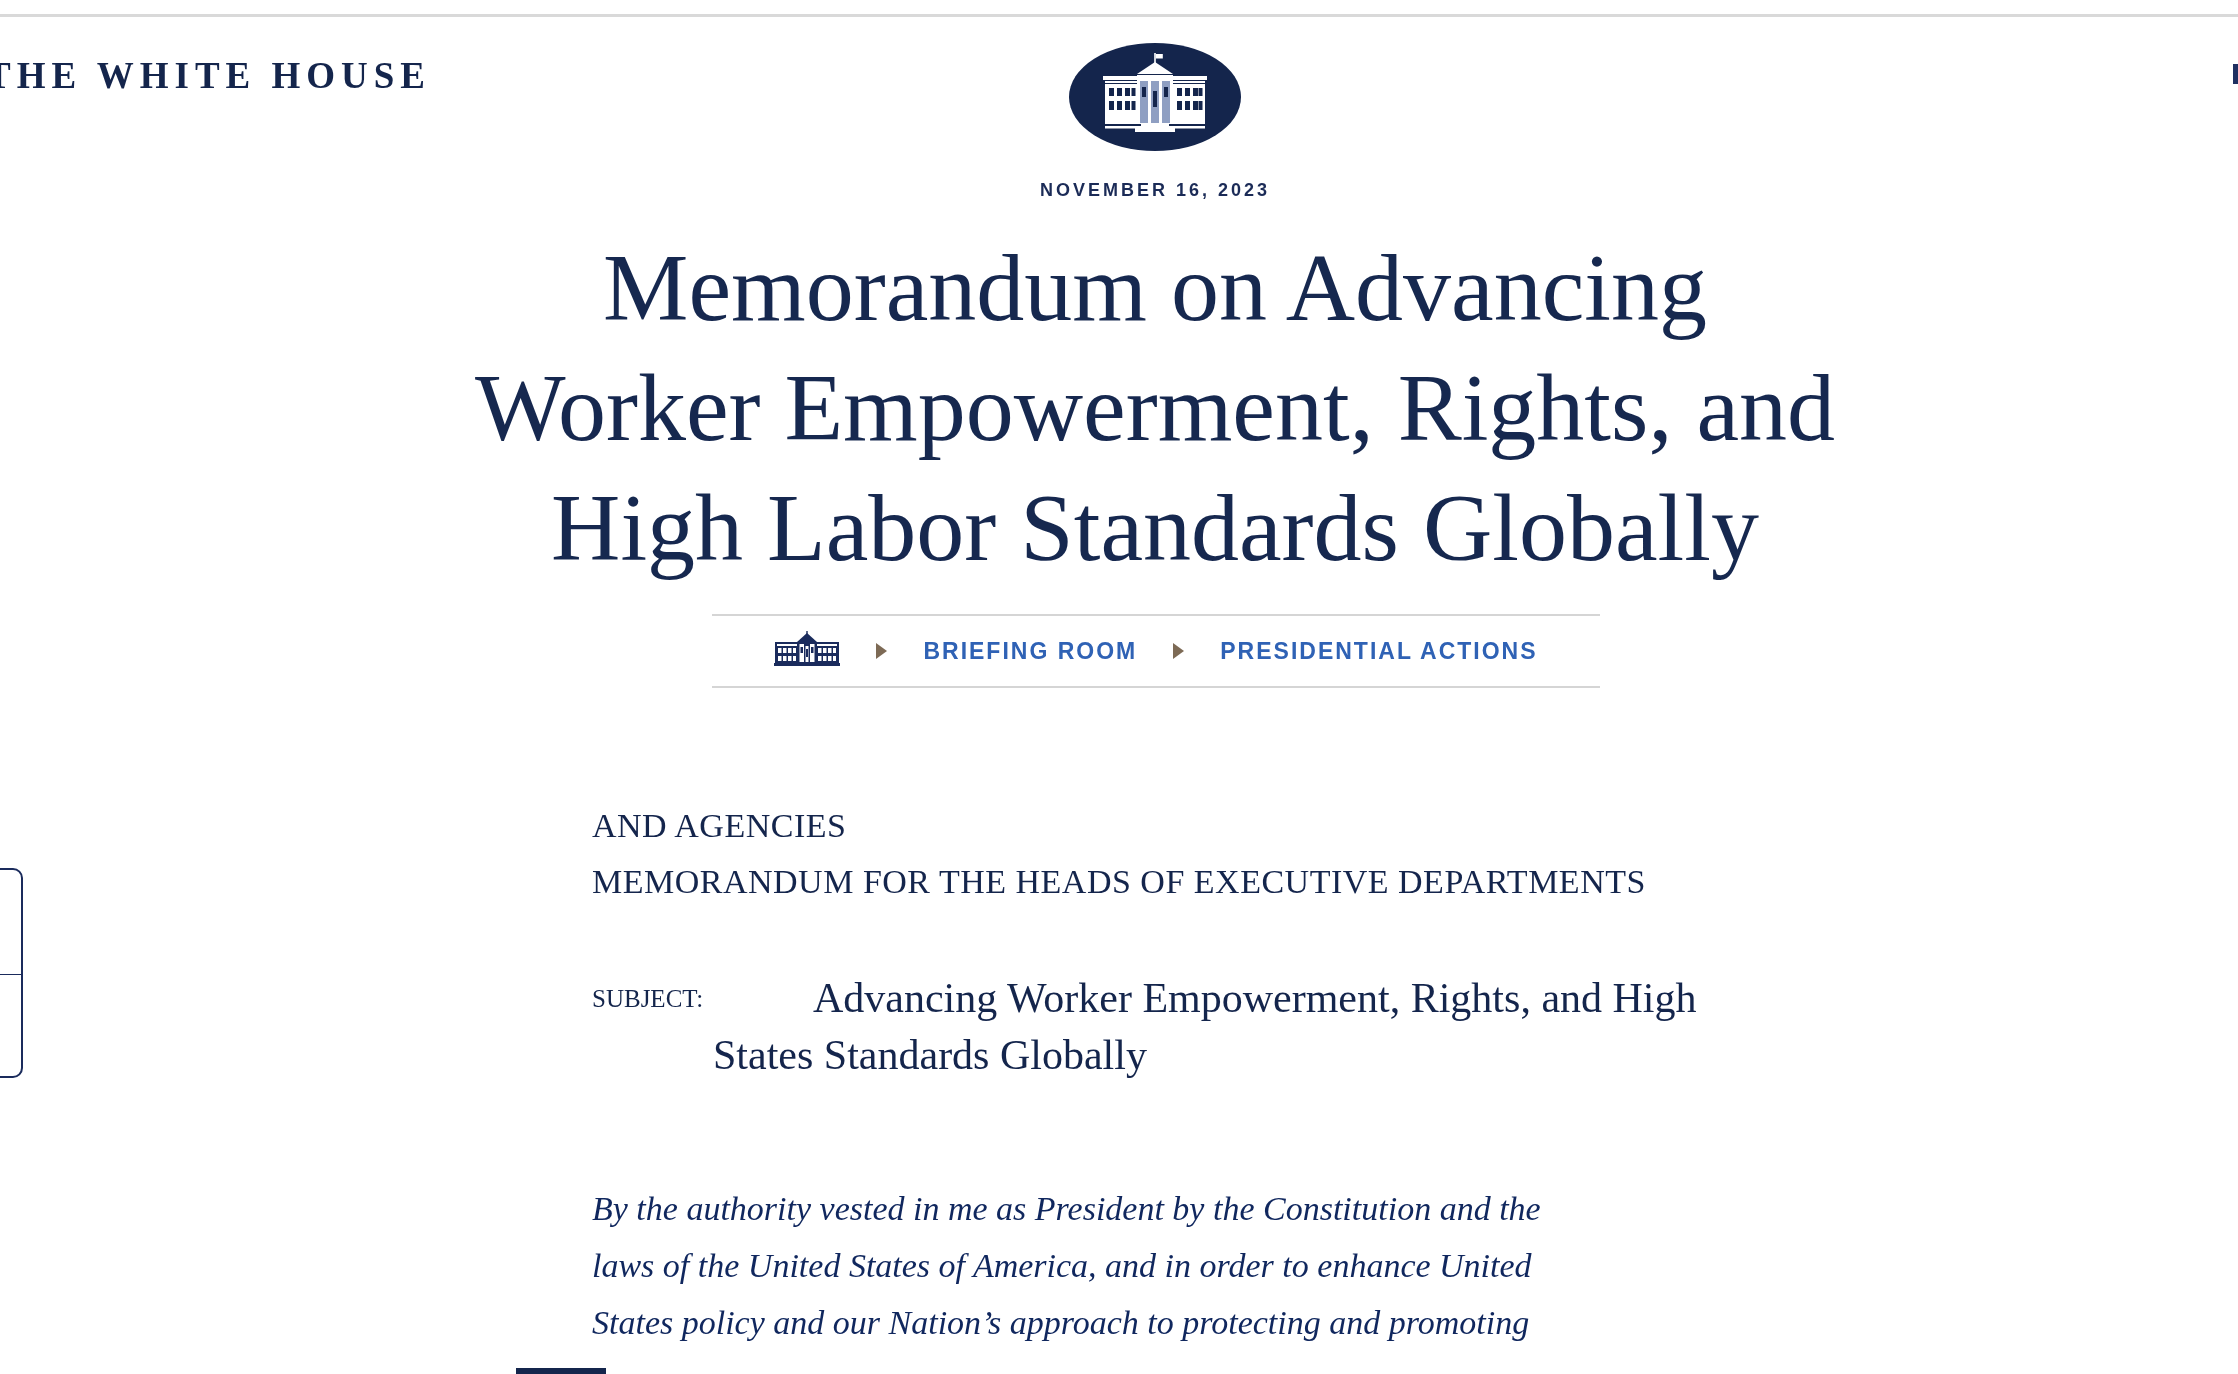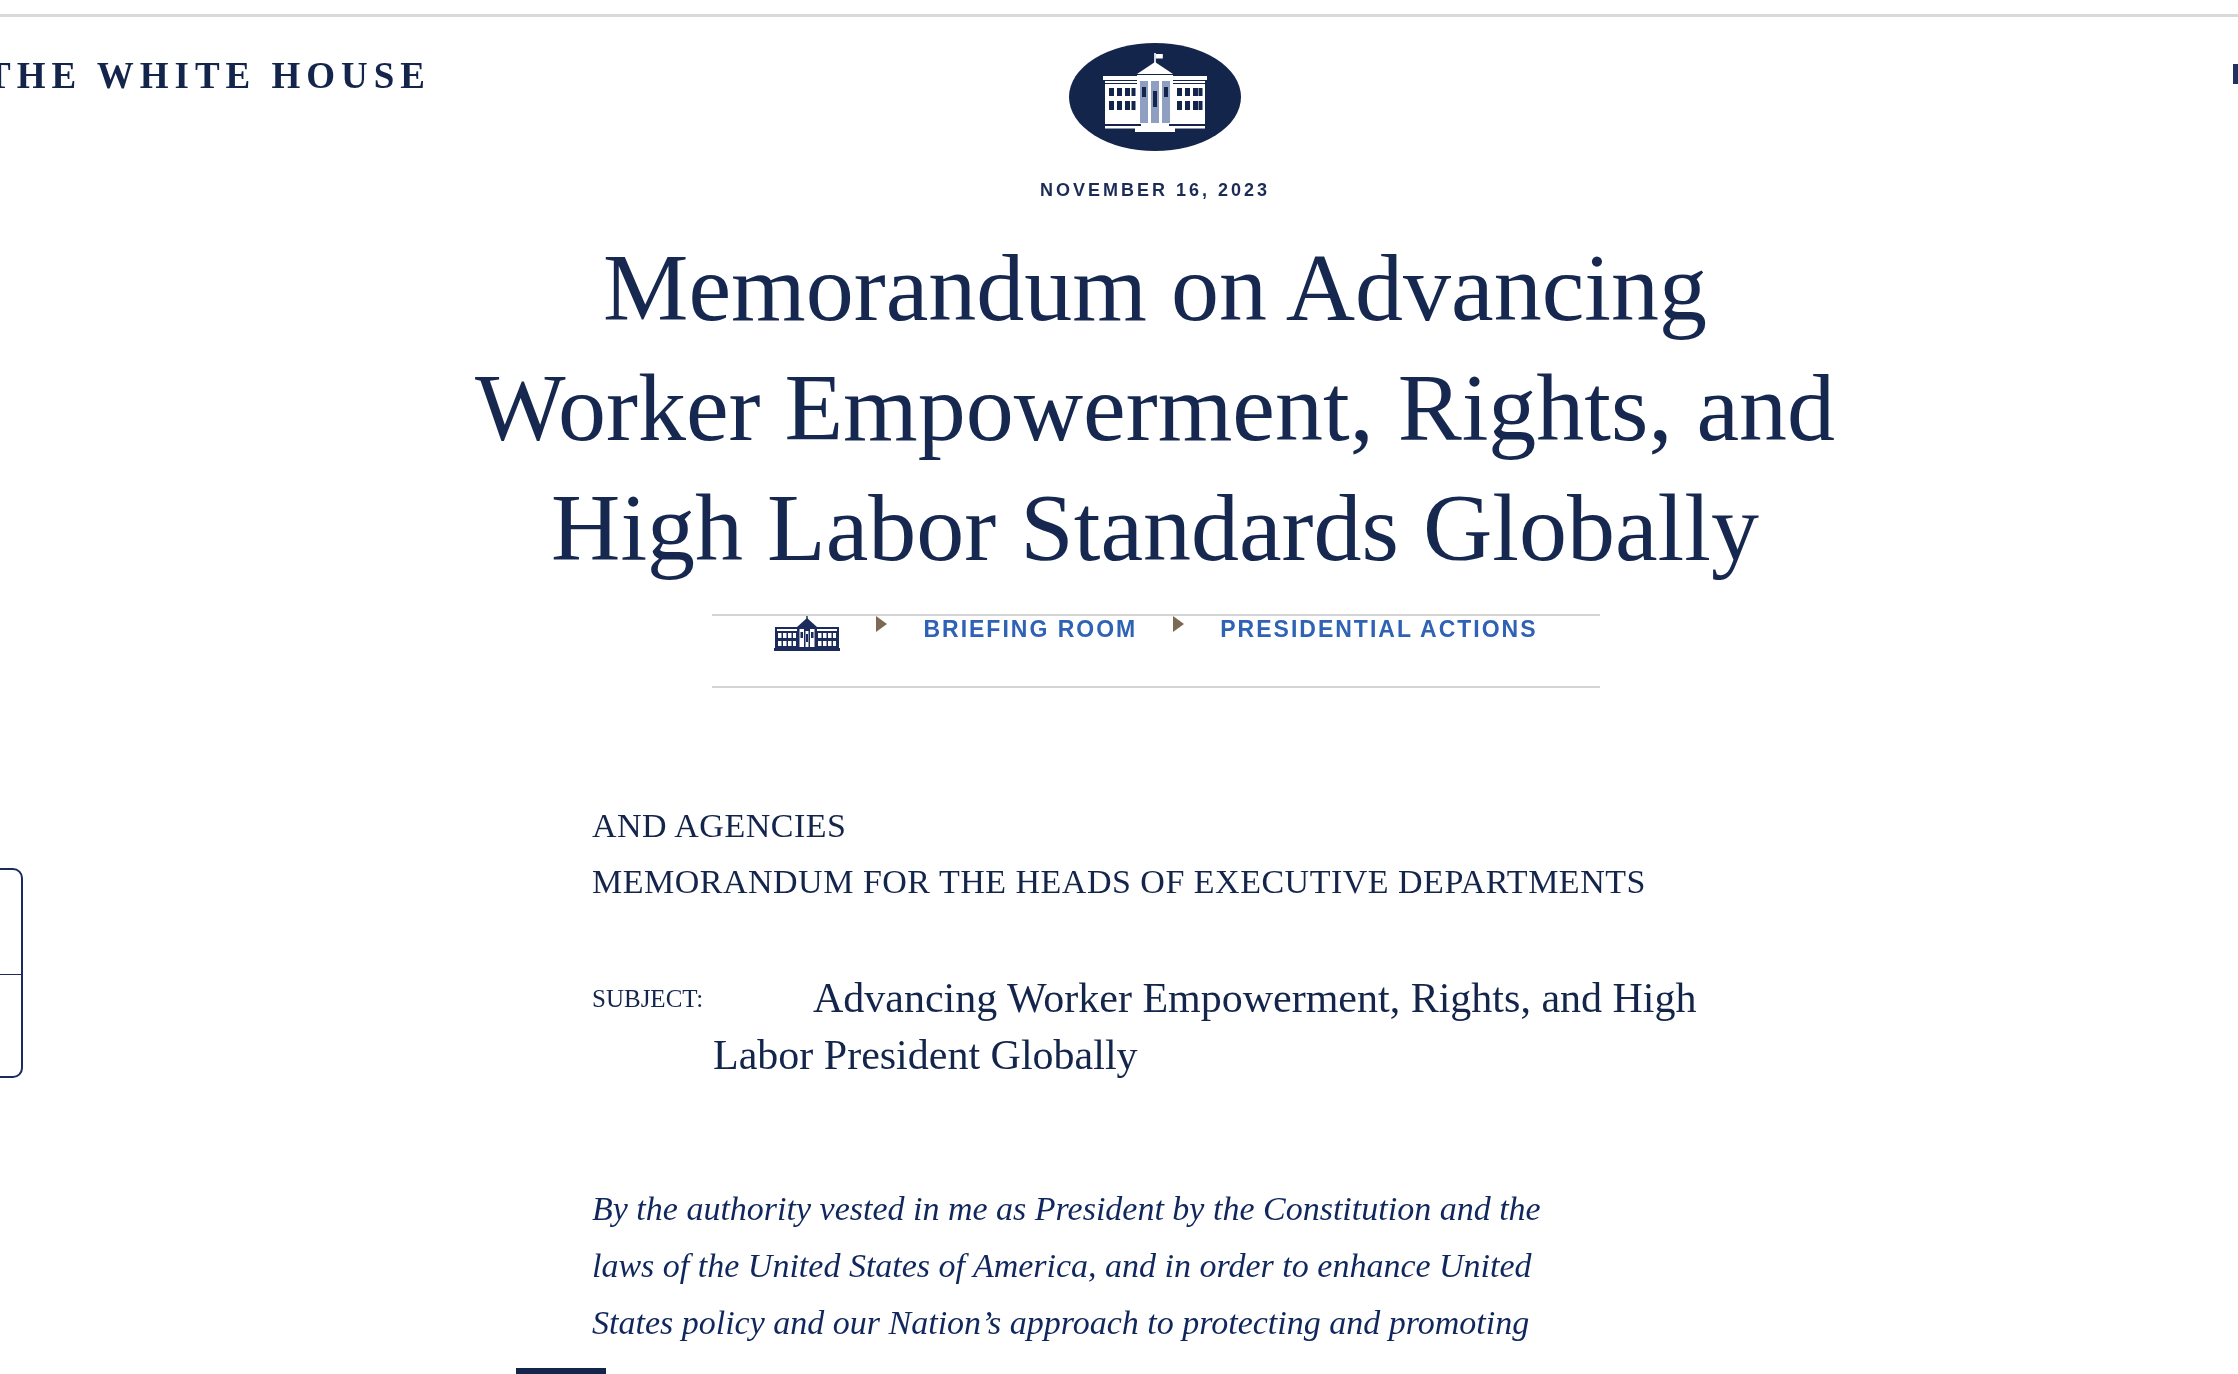--- a/index.html
+++ b/index.html
@@ -20,21 +20,21 @@
   .logo-wrap svg { display:inline-block; }
   .date-line {
     top:176px; font-family:"Liberation Sans","DejaVu Sans",sans-serif;
     font-weight:700; font-size:18px; letter-spacing:3px; color:#1b2b57; line-height:28px;
   }
   .page-title { top:228px; font-weight:400; color:#16284f; }
   .page-title .tline { font-size:96px; line-height:120px; white-space:nowrap; }
   .breadcrumb {
     position:absolute; left:712px; top:614px; width:888px; height:74px;
     border-top:2px solid #d5d5d5; border-bottom:2px solid #d5d5d5;
-    display:flex; justify-content:center; gap:36px;
+    display:flex; align-items:center; justify-content:center; gap:36px;
     font-family:"Liberation Sans","DejaVu Sans",sans-serif;
   }
   .crumb-link {
     color:#2f62b5; font-weight:700; font-size:23px; letter-spacing:2px;
     text-decoration:none; white-space:nowrap; cursor:pointer;
   }
   .crumb-sep {
     width:0; height:0; border-left:11px solid #7d6a55;
     border-top:8px solid transparent; border-bottom:8px solid transparent;
   }
@@ -172,21 +172,21 @@
 
 <div class="article">
   <div class="memo-heading">
     <div class="aline">AND AGENCIES</div>
     <div class="aline">MEMORANDUM FOR THE HEADS OF EXECUTIVE DEPARTMENTS</div>
   </div>
 
   <div class="subject-block">
     <span class="subject-label">SUBJECT:</span>
     <div class="aline first">Advancing Worker Empowerment, Rights, and High</div>
-    <div class="aline">Labor President Globally</div>
+    <div class="aline">States Standards Globally</div>
   </div>
 
   <div class="body-par">
     <div class="aline">By the authority vested in me as President by the Constitution and the</div>
     <div class="aline">laws of the United States of America, and in order to enhance United</div>
     <div class="aline">States policy and our Nation’s approach to protecting and promoting</div>
   </div>
 </div>
 
 <div class="share-box">

